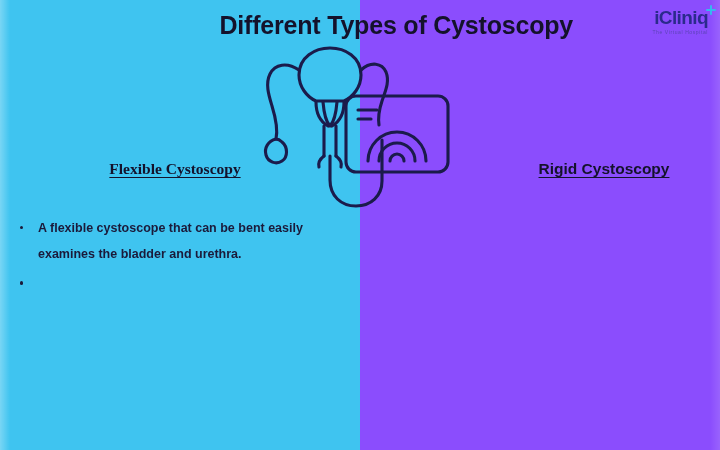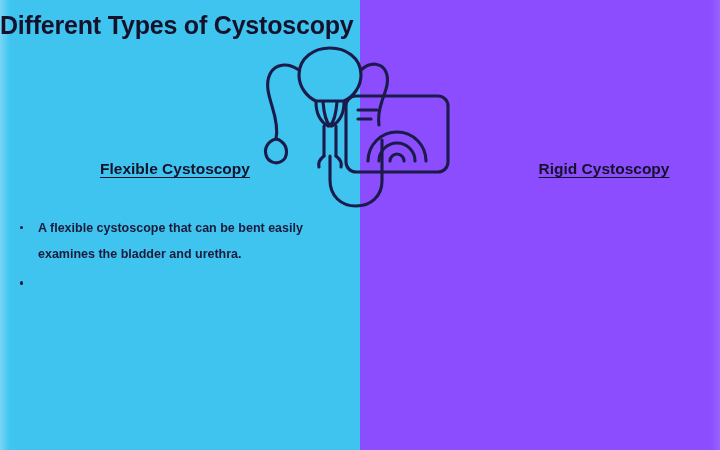--- a/index.html
+++ b/index.html
@@ -45,21 +45,21 @@
     right: 0;
     background: linear-gradient(to left, rgba(255,255,255,.12), rgba(255,255,255,0));
   }
 
   
   .title {
     position: absolute;
     top: 11px;
     left: 0;
     width: 573px;
-    text-align: left;
+    text-align: right;
     font-size: 25px;
     font-weight: bold;
     color: #14122b;
     letter-spacing: -0.2px;
     z-index: 5;
   }
 
   
   .logo {
     position: absolute;
@@ -123,21 +123,21 @@
 
   .col-heading {
     font-size: 15.5px;
     font-weight: bold;
     color: #14122b;
     text-align: center;
     text-decoration: underline;
     text-underline-offset: 3px;
     margin: 0 0 38px 0;
   }
-  .column-left  .col-heading { padding-right: 10px; }
+  .column-left  .col-heading { padding-right: 10px; font-family: Liberation Serif, serif; }
   .column-right .col-heading { padding-left: 4px; }
 
   ul.bullets {
     list-style: none;
     margin: 0;
     padding: 0;
   }
   ul.bullets li {
     position: relative;
     font-size: 12.5px;
@@ -166,20 +166,27 @@
 
 <div id="infographic">
 
   <div class="bg-half bg-left"></div>
   <div class="bg-half bg-right"></div>
   <div class="edge-glow left"></div>
   <div class="edge-glow right"></div>
 
   <div class="title">Different Types of Cystoscopy</div>
 
+  <div class="logo">
+    <div class="logo-word">
+      <span>iCliniq</span>
+      <span class="logo-plus"></span>
+    </div>
+    <div class="logo-tag">The Virtual Hospital</div>
+  </div>
 
   <div class="illustration">
     <svg viewBox="0 0 196 180" xmlns="http://www.w3.org/2000/svg" fill="none" stroke="#1b1b4b" stroke-width="3.1" stroke-linecap="round" stroke-linejoin="round">
 
       <path d="M41 35 C41 17, 57 8, 72 8 C87 8, 103 17, 103 35
                C103 47, 95 57, 86 61 L58 61 C49 57, 41 47, 41 35 Z"></path>
 
       <path d="M41 30 C29 22, 17 24, 12 34 C7 44, 11 56, 14 66
                C18 79, 20 90, 18 99"></path>
       <path d="M18 99 C10 101, 6 108, 8 115 C10 122, 18 125, 24 121

